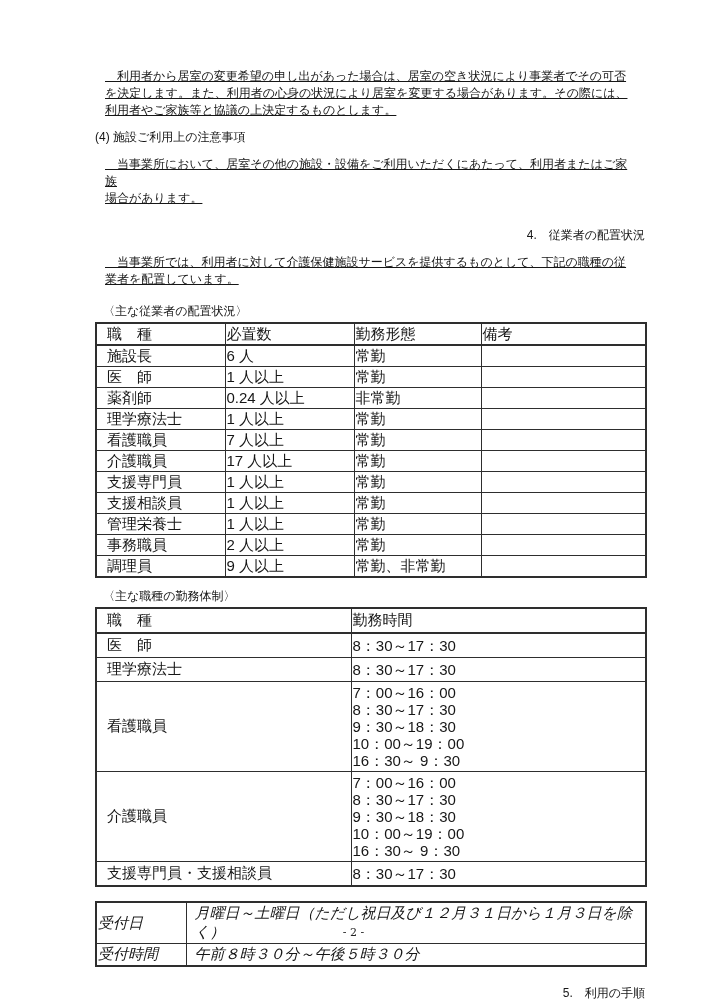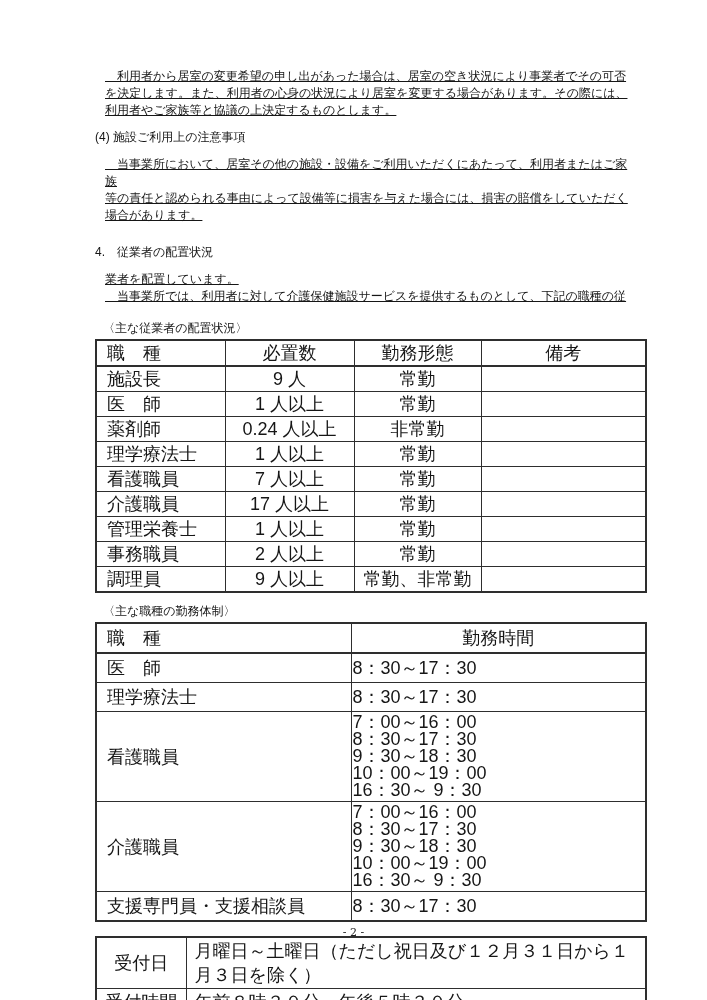--- a/index.html
+++ b/index.html
@@ -7,48 +7,48 @@
     position:relative;
     width:707px;height:1000px;
     background:#ffffff;
     font-family:"Liberation Sans","DejaVu Sans",sans-serif;
     font-size:12px;color:#161616;
     overflow:hidden;
   }
   .content{padding:58px 62px 0 95px;}
   .line{line-height:17px;white-space:pre-wrap;}
   .para{margin:10px;text-decoration:underline;}
-  .section-heading{line-height:17px;margin-top:20px;white-space:pre-wrap;}
+  .section-heading{line-height:17px;margin-top:20px;white-space:pre-wrap;text-align:right;}
   .section-heading.s5{margin-top:18px;}
   .caption{line-height:17px;margin:15px 0 2px 8px;white-space:pre-wrap;}
   .caption.c2{margin-top:10px;}
 
   table{border-collapse:collapse;table-layout:fixed;width:550px;
-        font-size:18px;color:#161616;padding-left:6px;}
+        font-size:15px;color:#161616;padding-left:6px;}
   table{border:2px solid #2e2e2e;}
   th,td{border:1px solid #2e2e2e;font-weight:normal;overflow:hidden;
         vertical-align:middle;}
   thead th{border-bottom:2px solid #2e2e2e;}
-  .c{text-align:center;}
+  .c{text-align:left;}
   .left{text-align:left;padding-left:10px;}
 
   .t1 th,.t1 td{height:20px;padding-top:0;padding-bottom:0;}
   .t1 .col-role{width:129px;}
   .t1 .col-req{width:129px;}
   .t1 .col-form{width:127px;}
   .t1 .col-note{width:165px;}
 
   .t2{margin-top:2px;}
   .t2 .col-role2{width:255px;}
   .t2 .col-time{width:295px;}
   .t2 th,.t2 td{padding-top:2px;padding-bottom:2px;}
   .t2 td .tl{line-height:17px;white-space:pre-wrap;}
   .t2 .single{height:17px;}
 
-  .t3{margin-top:14px;}
+  .t3{margin-top:14px;font-style:italic;}
   .t3 .col-lbl{width:90px;}
   .t3 .col-val{width:460px;}
   .t3 td{height:17px;}
   .t3 .val{text-align:left;padding-left:8px;white-space:pre-wrap;}
 
   .footer{
     position:absolute;left:0;right:0;top:926px;
     text-align:center;
     font-family:"DejaVu Serif","Liberation Serif",serif;
     font-size:11px;color:#222222;
@@ -63,29 +63,28 @@
     <div class="para">
       <div class="line">　利用者から居室の変更希望の申し出があった場合は、居室の空き状況により事業者でその可否</div>
       <div class="line">を決定します。また、利用者の心身の状況により居室を変更する場合があります。その際には、</div>
       <div class="line">利用者やご家族等と協議の上決定するものとします。</div>
     </div>
 
     <div class="line">(4) 施設ご利用上の注意事項</div>
 
     <div class="para">
       <div class="line">　当事業所において、居室その他の施設・設備をご利用いただくにあたって、利用者またはご家族</div>
-      <div class="line">等の責任と認められる事由によって設備等に損害を与えた場合には、損害の賠償をしていただく</div>
       <div class="line">場合があります。</div>
     </div>
 
     <div class="section-heading">4.　従業者の配置状況</div>
 
     <div class="para">
+      <div class="line">　当事業所では、利用者に対して介護保健施設サービスを提供するものとして、下記の職種の従</div>
       <div class="line">業者を配置しています。</div>
-      <div class="line">　当事業所では、利用者に対して介護保健施設サービスを提供するものとして、下記の職種の従</div>
     </div>
 
     <div class="caption">〈主な従業者の配置状況〉</div>
 
     <table class="t1">
       <colgroup>
           <col class="col-role">
           <col class="col-req">
           <col class="col-form">
           <col class="col-note">
@@ -94,21 +93,21 @@
         <tr>
           <th class="left">職　種</th>
           <th class="c">必置数</th>
           <th class="c">勤務形態</th>
           <th class="c">備考</th>
         </tr>
       </thead>
       <tbody>
         <tr>
             <td class="left">施設長</td>
-            <td class="c">9 人</td>
+            <td class="c">6 人</td>
             <td class="c">常勤</td>
             <td class="c"></td>
           </tr>
         <tr>
             <td class="left">医　師</td>
             <td class="c">1 人以上</td>
             <td class="c">常勤</td>
             <td class="c"></td>
           </tr>
         <tr>
@@ -125,20 +124,32 @@
           </tr>
         <tr>
             <td class="left">看護職員</td>
             <td class="c">7 人以上</td>
             <td class="c">常勤</td>
             <td class="c"></td>
           </tr>
         <tr>
             <td class="left">介護職員</td>
             <td class="c">17 人以上</td>
+            <td class="c">常勤</td>
+            <td class="c"></td>
+          </tr>
+        <tr>
+            <td class="left">支援専門員</td>
+            <td class="c">1 人以上</td>
+            <td class="c">常勤</td>
+            <td class="c"></td>
+          </tr>
+        <tr>
+            <td class="left">支援相談員</td>
+            <td class="c">1 人以上</td>
             <td class="c">常勤</td>
             <td class="c"></td>
           </tr>
         <tr>
             <td class="left">管理栄養士</td>
             <td class="c">1 人以上</td>
             <td class="c">常勤</td>
             <td class="c"></td>
           </tr>
         <tr>

